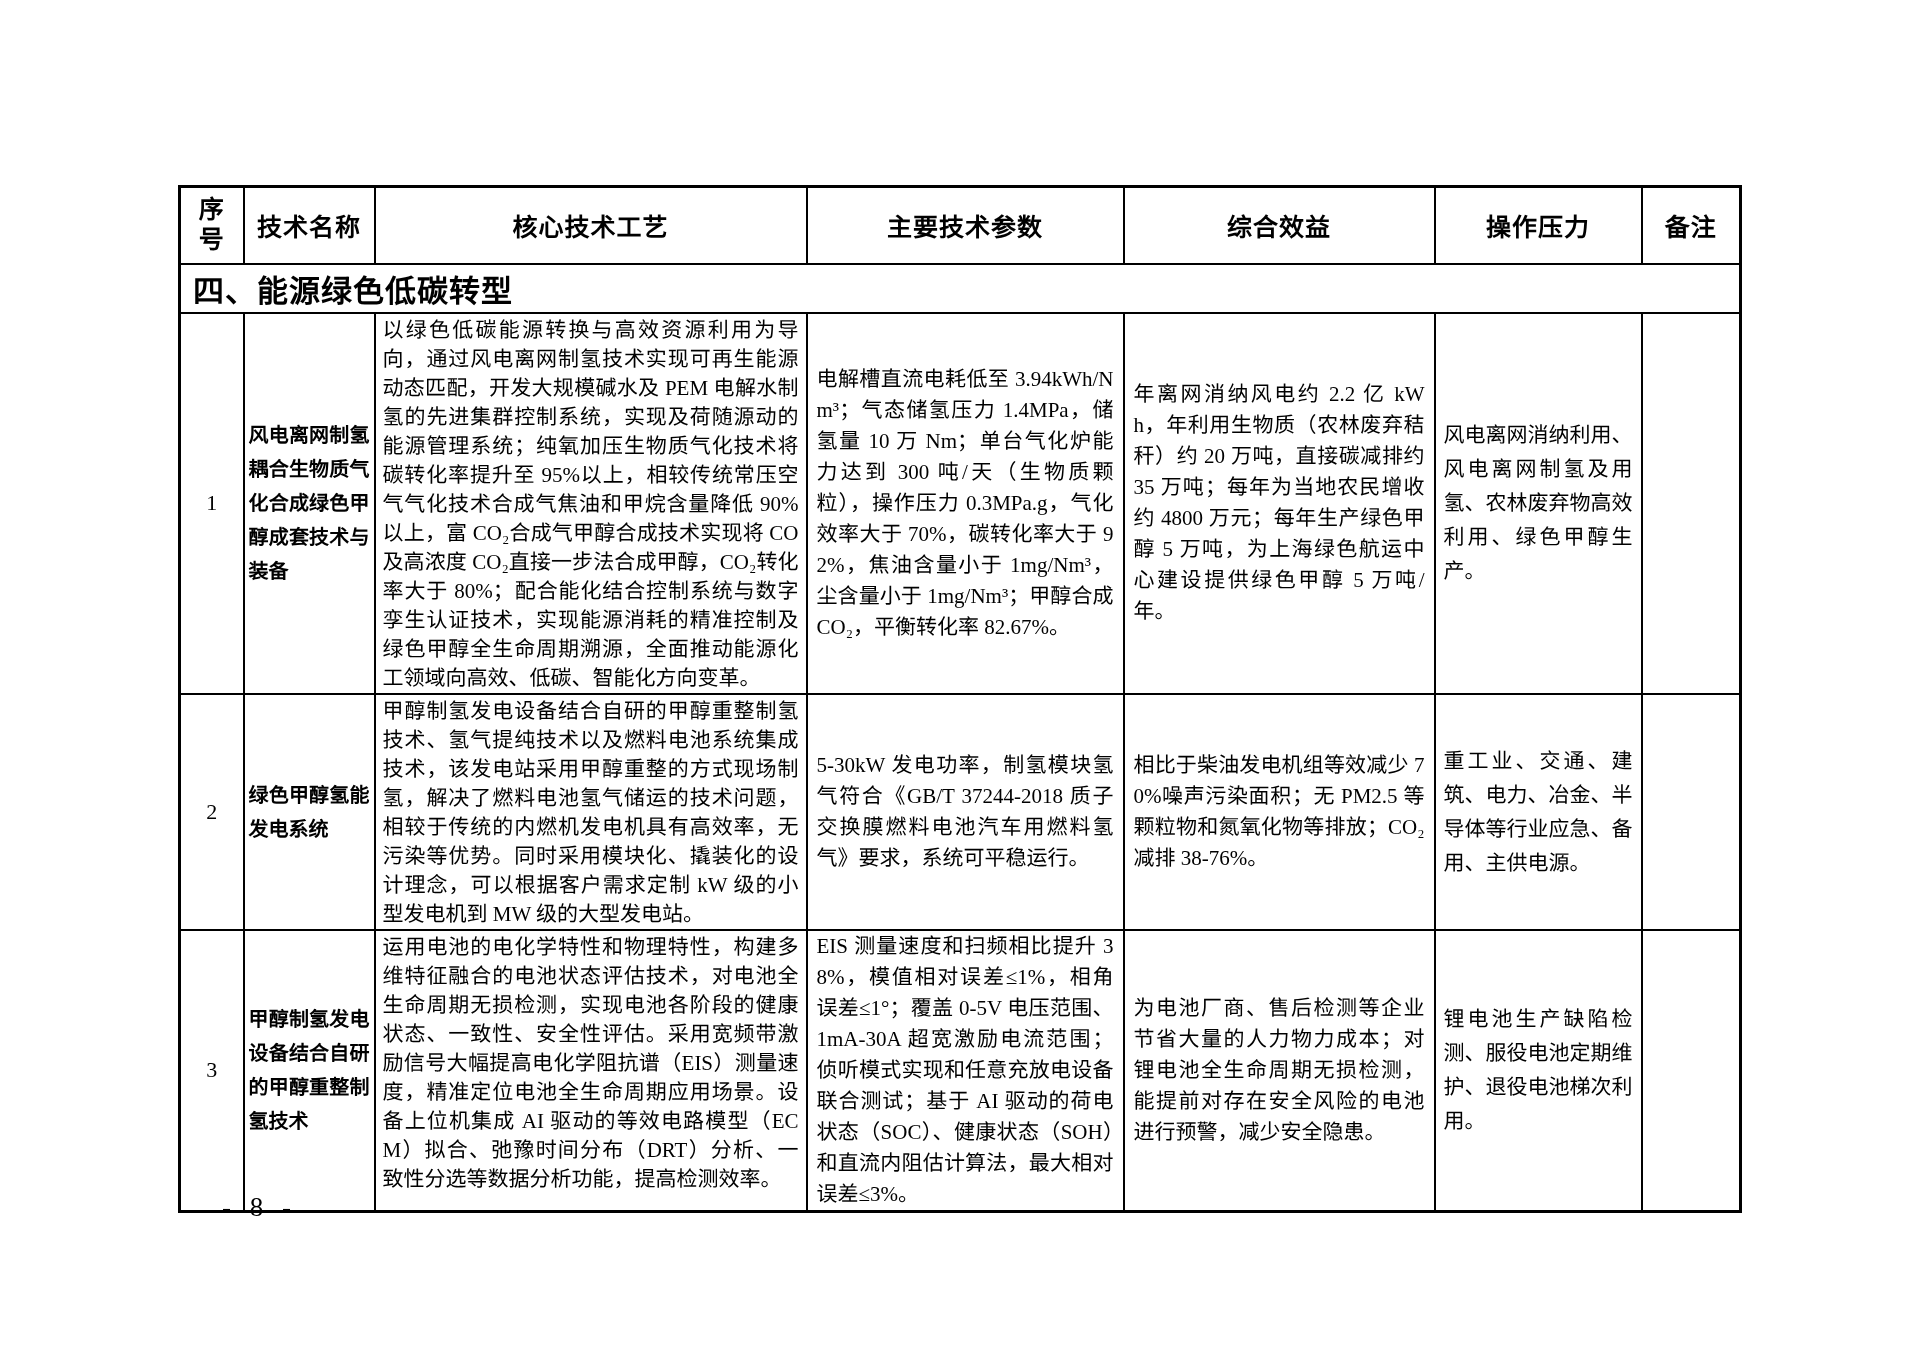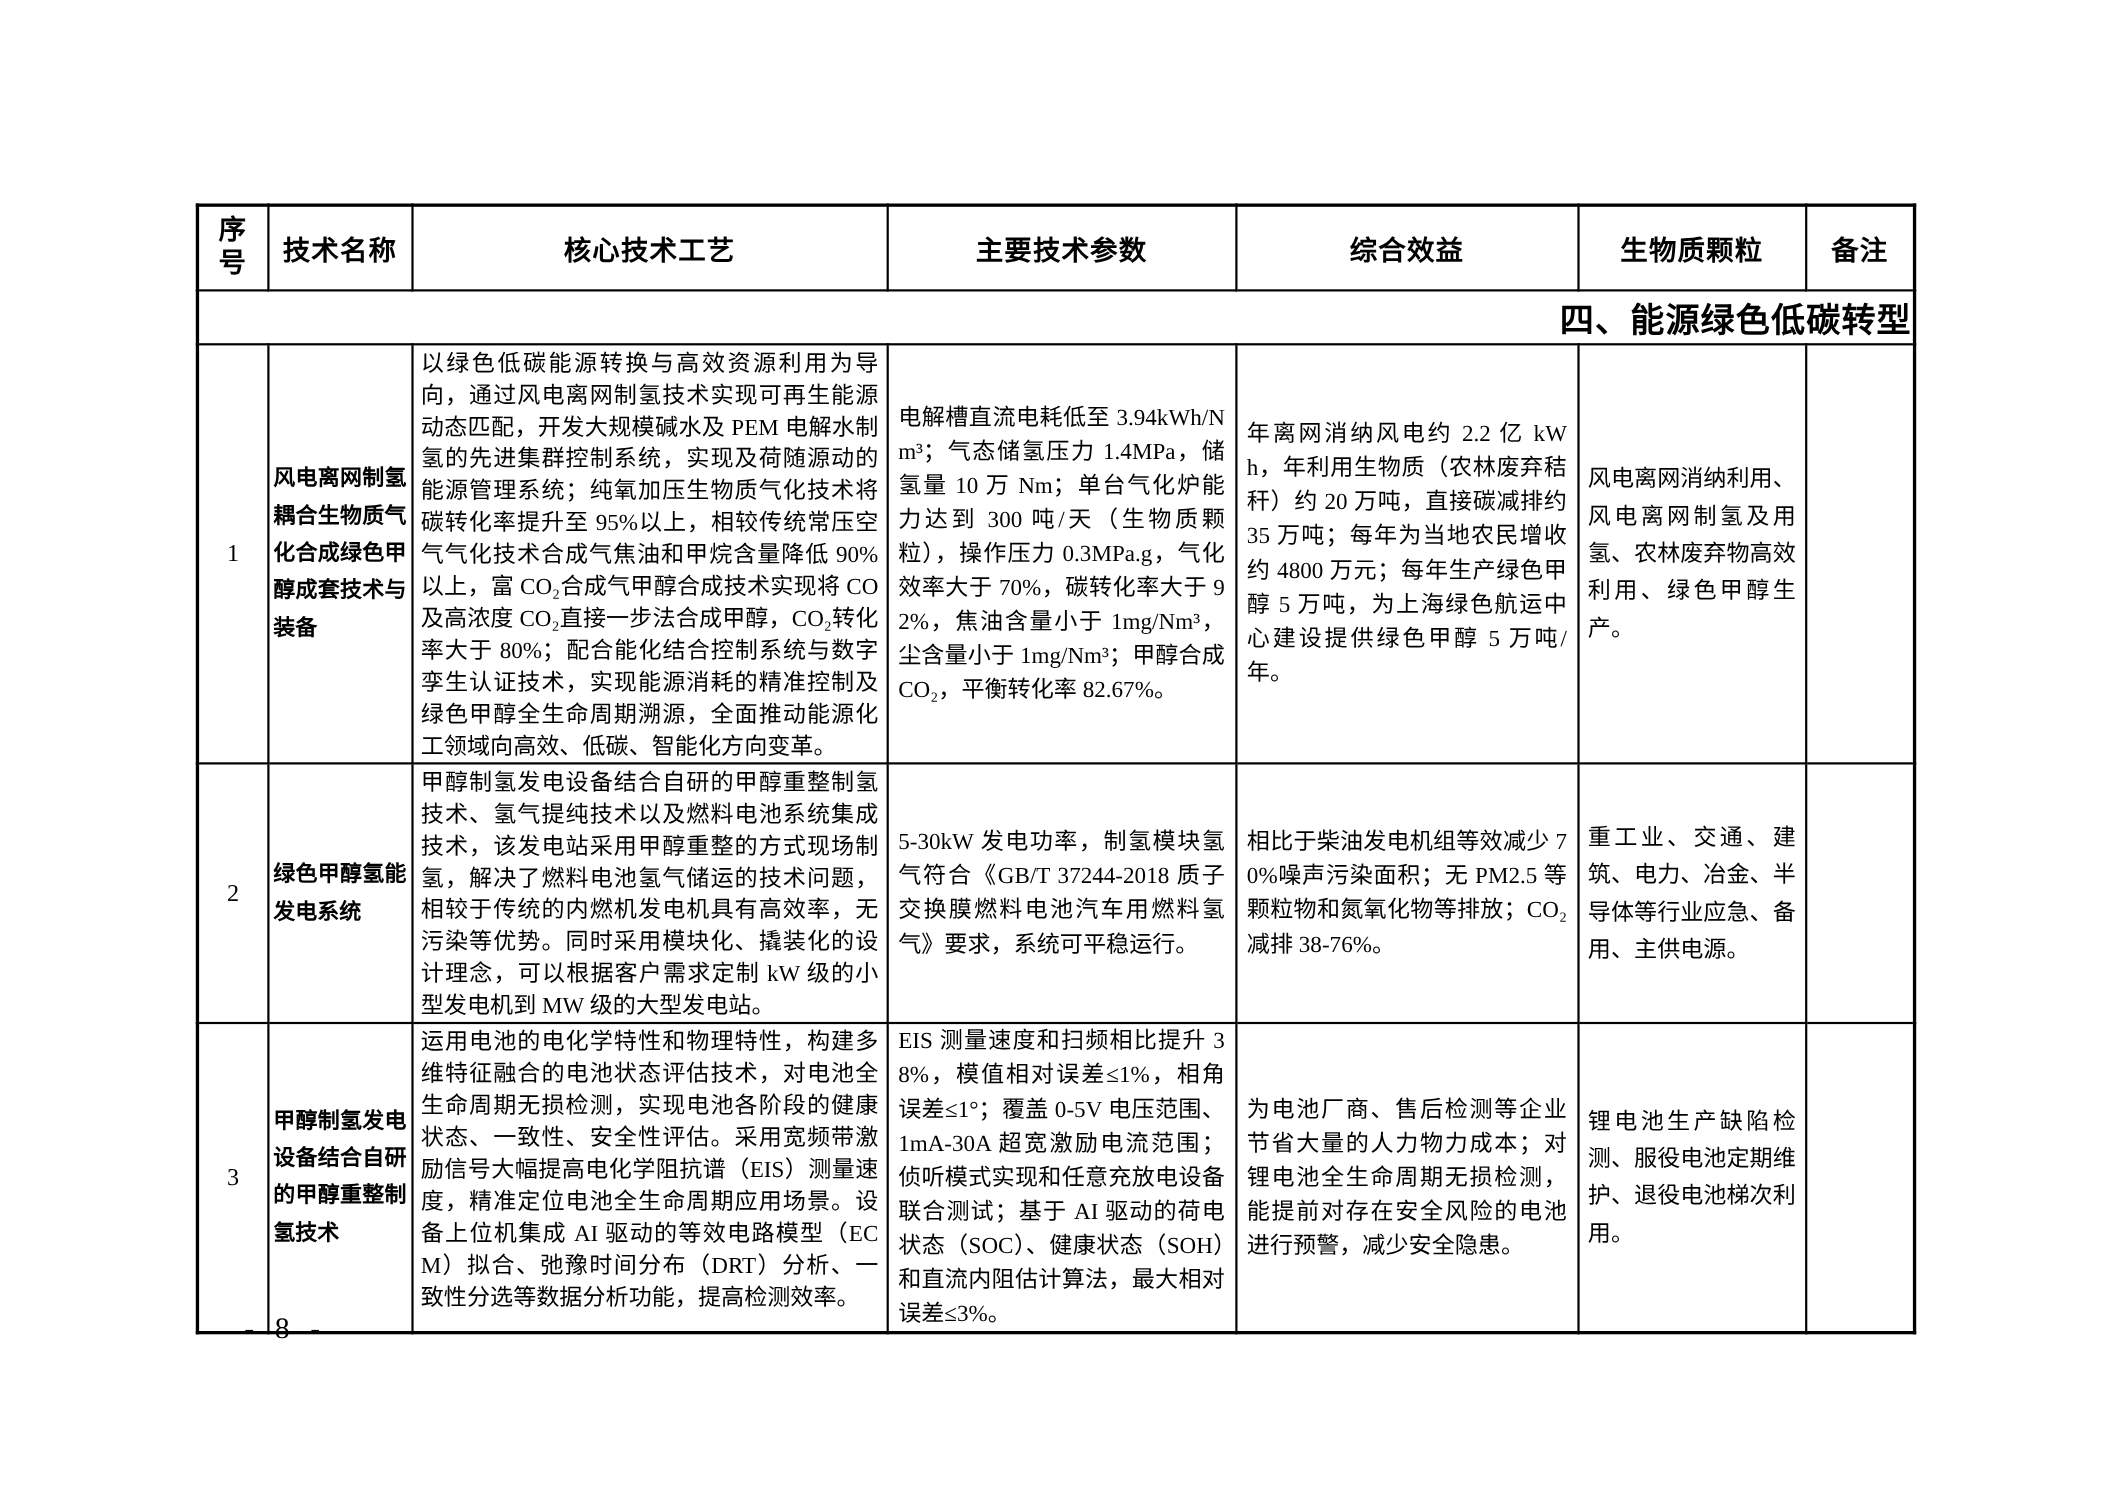--- a/index.html
+++ b/index.html
@@ -36,21 +36,21 @@
   tr.head-row { height: 77px; }
   tr.head-row td {
     text-align: center;
     vertical-align: middle;
     font-size: 25px;
     font-weight: 600;
     letter-spacing: 1px;
   }
   td.idx-head { white-space: pre-line; line-height: 30px; }
   
-  tr.section-row { height: 40px; text-align: right; }
+  tr.section-row { height: 40px; }
   tr.section-row td {
     font-family: "Liberation Sans", "DejaVu Sans", sans-serif;
     font-weight: 700;
     font-size: 31px;
     padding-left: 12px;
     vertical-align: middle;
     letter-spacing: 1px;
   }
   
   td.cell-index {
@@ -118,21 +118,21 @@
     </colgroup>
 
     <tbody>
         <tr class="head-row">
       <td class="idx-head">序
 号</td>
       <td>技术名称</td>
       <td>核心技术工艺</td>
       <td>主要技术参数</td>
       <td>综合效益</td>
-      <td>生物质颗粒</td>
+      <td>操作压力</td>
       <td>备注</td>
     </tr>
 
     <tr class="section-row">
       <td colspan="7">四、能源绿色低碳转型</td>
     </tr>
 
     <tr class="data-row-1">
       <td class="cell-index">1</td>
       <td class="cell-name">风电离网制氢耦合生物质气化合成绿色甲醇成套技术与装备</td>

